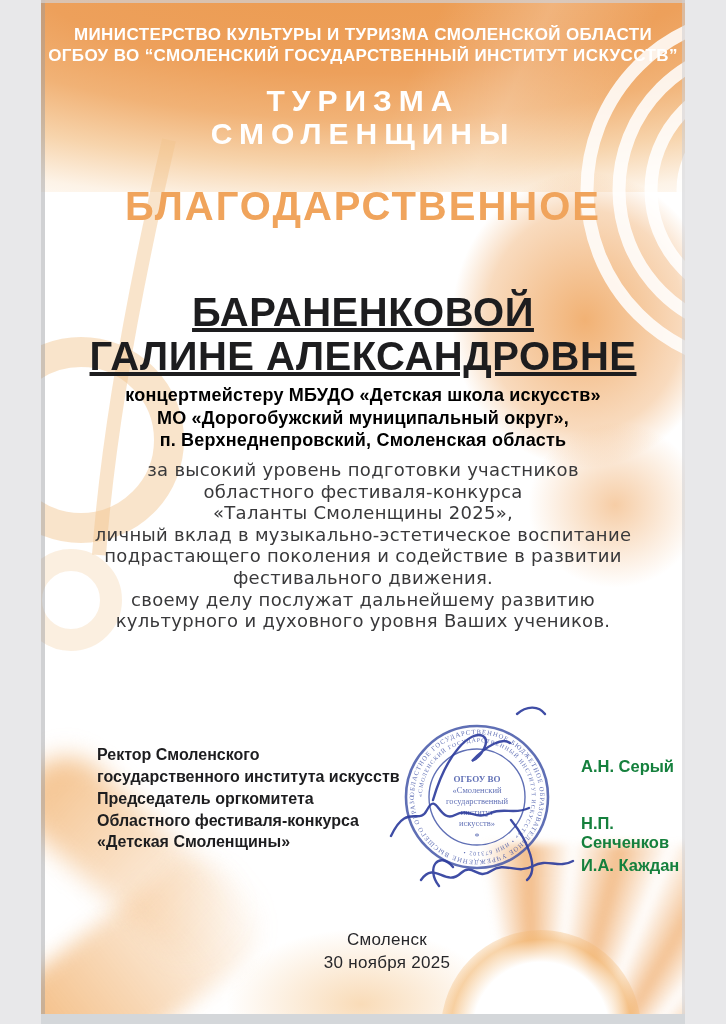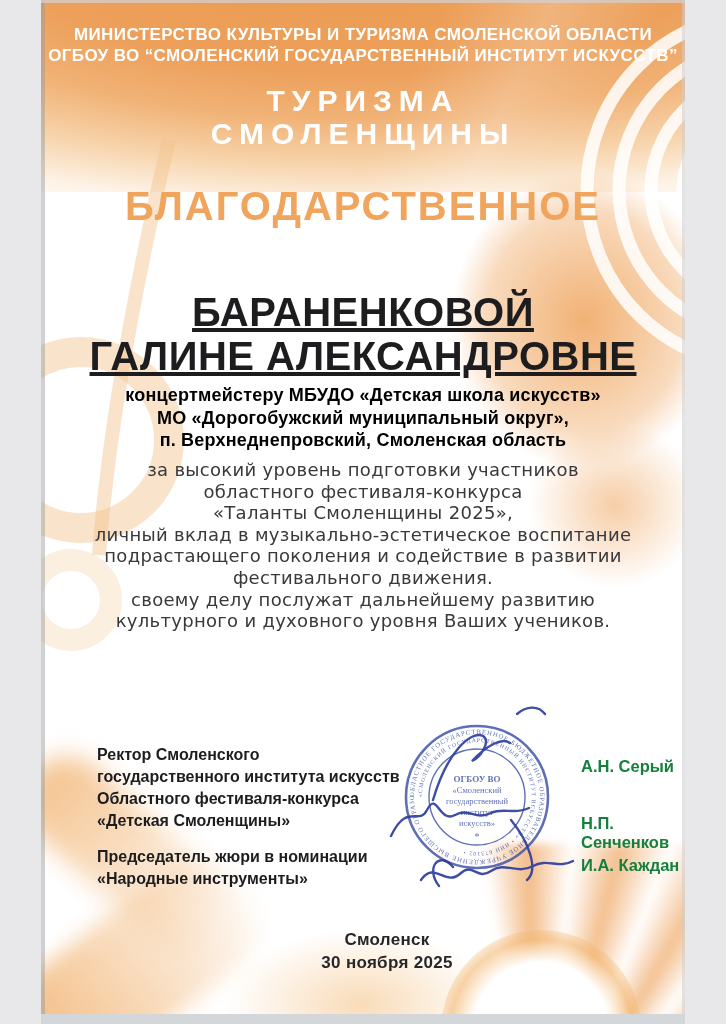--- a/index.html
+++ b/index.html
@@ -75,21 +75,21 @@
   .recipient{top:290px; color:#1d1d1f; font-weight:bold; font-size:40px; line-height:44px; letter-spacing:.5px;text-decoration:underline;}
   .position-block{top:384px; color:#000000; font-weight:bold; font-size:18px; line-height:22.5px; letter-spacing:.2px;}
   .body-block{top:459px; color:#39393b; font-family:"DejaVu Sans", sans-serif; font-weight:400;
               font-size:18px; line-height:21.6px; letter-spacing:.3px;}
   .sig-title{position:absolute; left:56px; z-index:10; color:#1d1d1f; font-weight:bold;
              font-size:16px; line-height:21.5px; text-align:left;}
   .sig-name{position:absolute; left:540px; z-index:12; color:#15803d; font-weight:bold;
             font-size:16.5px; text-align:left;}
   .sig1{top:744px;} .sig2{top:788px;} .sig3{top:846px;}
   .name1{top:757px;} .name2{top:814px;} .name3{top:856px;}
-  .footer-block{top:928px; color:#27272a; font-weight:bold; font-size:17px; line-height:23px; letter-spacing:.3px;padding-left:48px;}
+  .footer-block{top:928px; color:#27272a; font-weight:normal; font-size:17px; line-height:23px; letter-spacing:.3px;padding-left:48px;}
   .line{display:block;}
 
   
   .stamp-wrap{position:absolute; left:336px; top:700px; z-index:11;}
   .stamp-center{font-family:"Liberation Serif", serif;}
 </style>
 </head>
 <body>
 
 <div class="page">
@@ -155,26 +155,23 @@
     <span class="line">фестивального движения.</span>
     <span class="line">своему делу послужат дальнейшему развитию</span>
     <span class="line">культурного и духовного уровня Ваших учеников.</span>
   </div>
 
   <div class="sig-title sig1">
     <span class="line">Ректор Смоленского</span>
     <span class="line">государственного института искусств</span>
   </div>
   <div class="sig-title sig2">
+    <span class="line">Председатель оргкомитета</span>
     <span class="line">Областного фестиваля-конкурса</span>
     <span class="line">«Детская Смоленщины»</span>
-  </div>
-  <div class="sig-title sig3">
-    <span class="line">Председатель жюри в номинации</span>
-    <span class="line">«Народные  инструменты»</span>
   </div>
 
   <div class="sig-name name1">А.Н. Серый</div>
   <div class="sig-name name2">Н.П. Сенченков</div>
   <div class="sig-name name3">И.А. Каждан</div>
 
   <svg class="stamp-wrap" width="230" height="210" viewBox="0 0 230 210">
     <defs>
       <path id="ringO" d="M100,97 m-63,0 a63,63 0 1,1 126,0 a63,63 0 1,1 -126,0"></path>
       <path id="ringI" d="M100,97 m-55,0 a55,55 0 1,1 110,0 a55,55 0 1,1 -110,0"></path>

